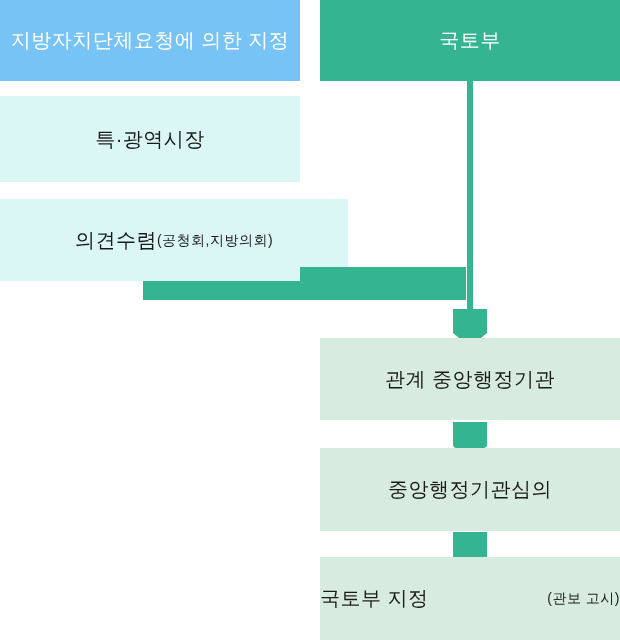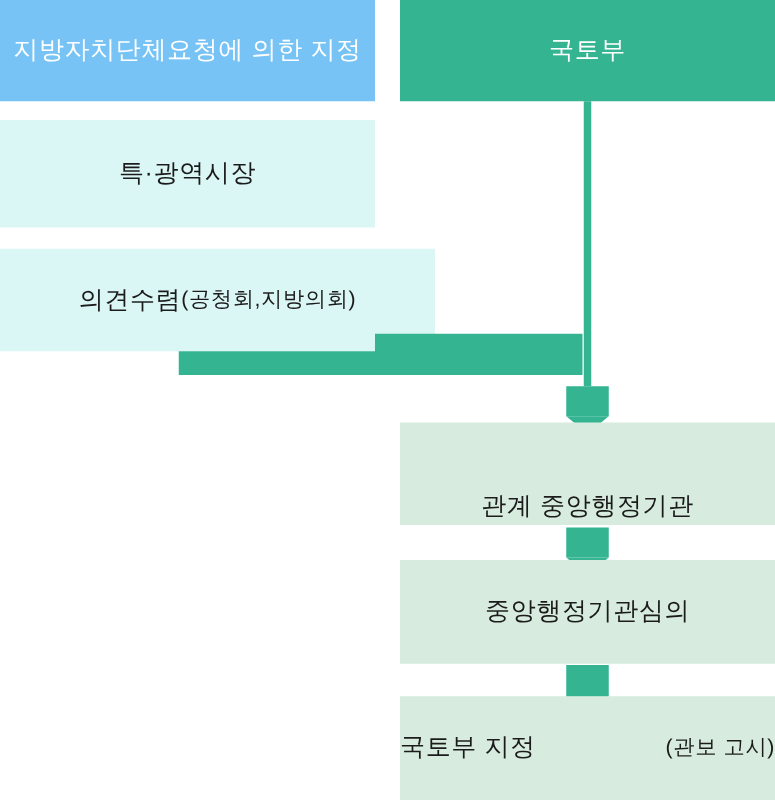--- a/index.html
+++ b/index.html
@@ -28,21 +28,21 @@
     position: absolute;
     display: flex;
     flex-direction: row;
     align-items: center;
     justify-content: center;
     text-align: center;
     font-size: 20px;
     line-height: 1.45;
     letter-spacing: 0.5px;
   }
-  .box .sub { font-size: 17px; }
+  .box .sub { font-size: 14px; }
   .blue-box   { background: var(--blue);  color: var(--text-light); }
   .teal-box   { background: var(--teal);  color: var(--text-light); }
   .cyan-box   { background: var(--cyan);  color: var(--text-dark); justify-content: center; }
   .green-box  { background: var(--green); color: var(--text-dark); }
 
   .teal-shape { position: absolute; background: var(--teal); }
 
   .arrow-tri {
     position: absolute;
     width: 0; height: 0;
@@ -52,21 +52,21 @@
     background: transparent;
   }
 
   
   #box-request   { left: 0;   top: 0;   width: 300px; height: 81px; }
   #box-mayors    { left: 0;   top: 96px;  width: 300px; height: 86px; }
   #box-opinion   { left: 0;   top: 199px; width: 348px; height: 82px; }
 
   
   #box-direct    { left: 320px; top: 0;     width: 300px; height: 81px; }
-  #box-central   { left: 320px; top: 338px; width: 300px; height: 82px; align-items: flex-end; }
+  #box-central   { left: 320px; top: 338px; width: 300px; height: 82px; }
   #box-committee { left: 320px; top: 448px; width: 300px; height: 83px; }
   #box-final     { left: 320px; top: 557px; width: 300px; height: 83px; justify-content: space-between; }
 
   
   #vline        { left: 467px; top: 81px;  width: 6px;   height: 228px; }
   #bar-left     { left: 143px; top: 281px; width: 157px; height: 19px; }
   #bar-right    { left: 300px; top: 267px; width: 166px; height: 33px; }
 
   #arrow1-stem  { left: 453px; top: 309px; width: 34px; height: 24px; }
   #arrow1-tip   { left: 453px; top: 333px; }

